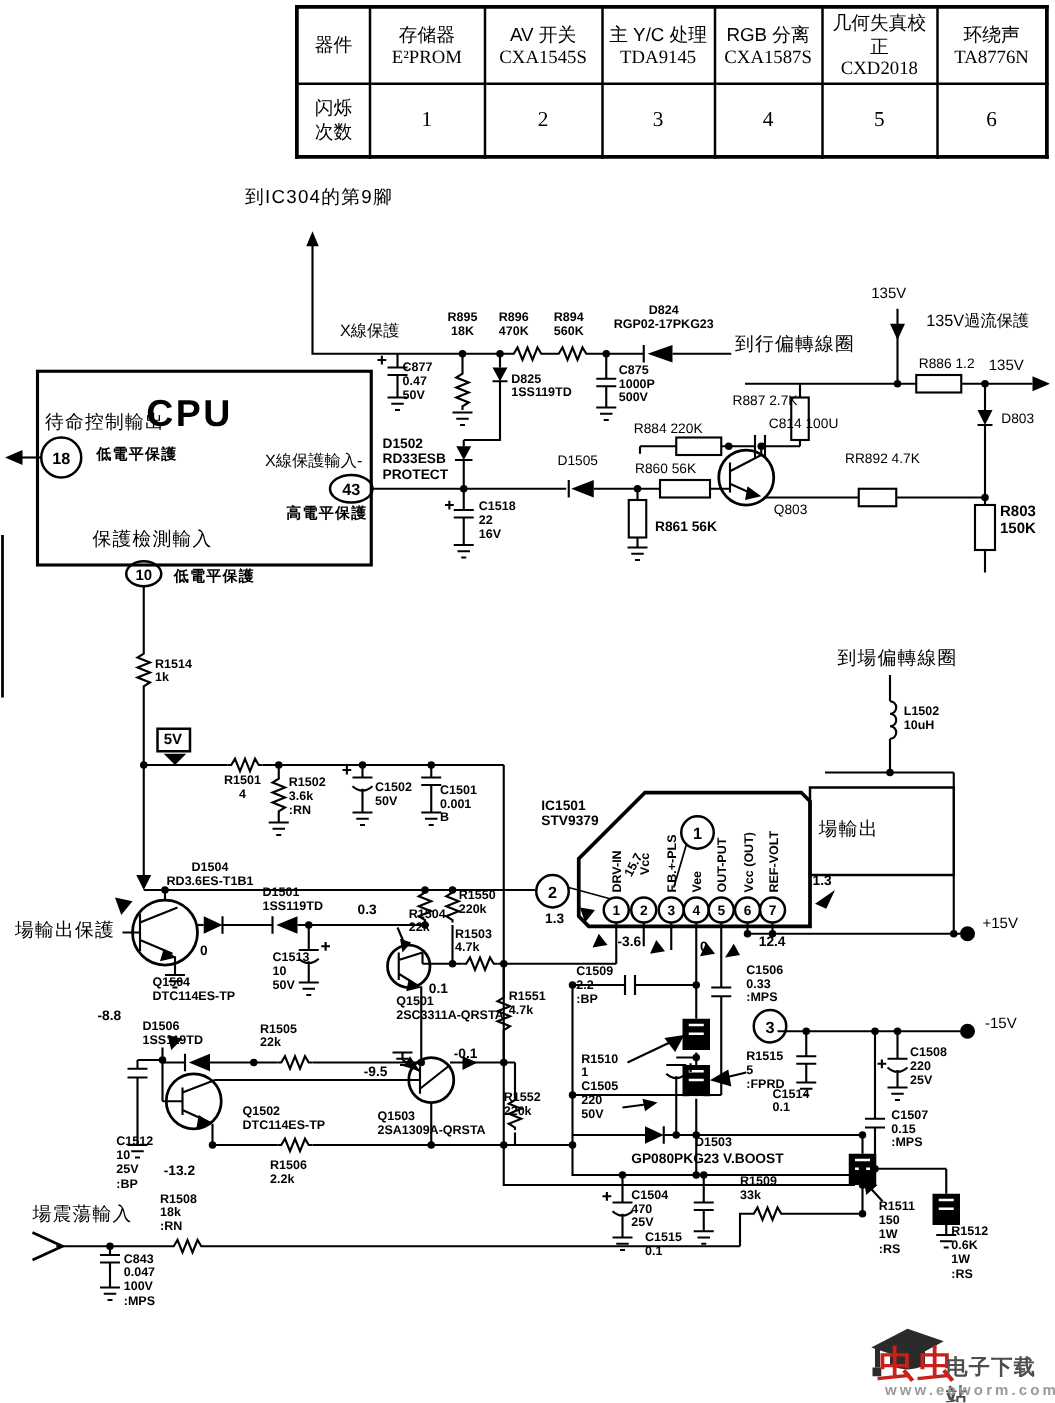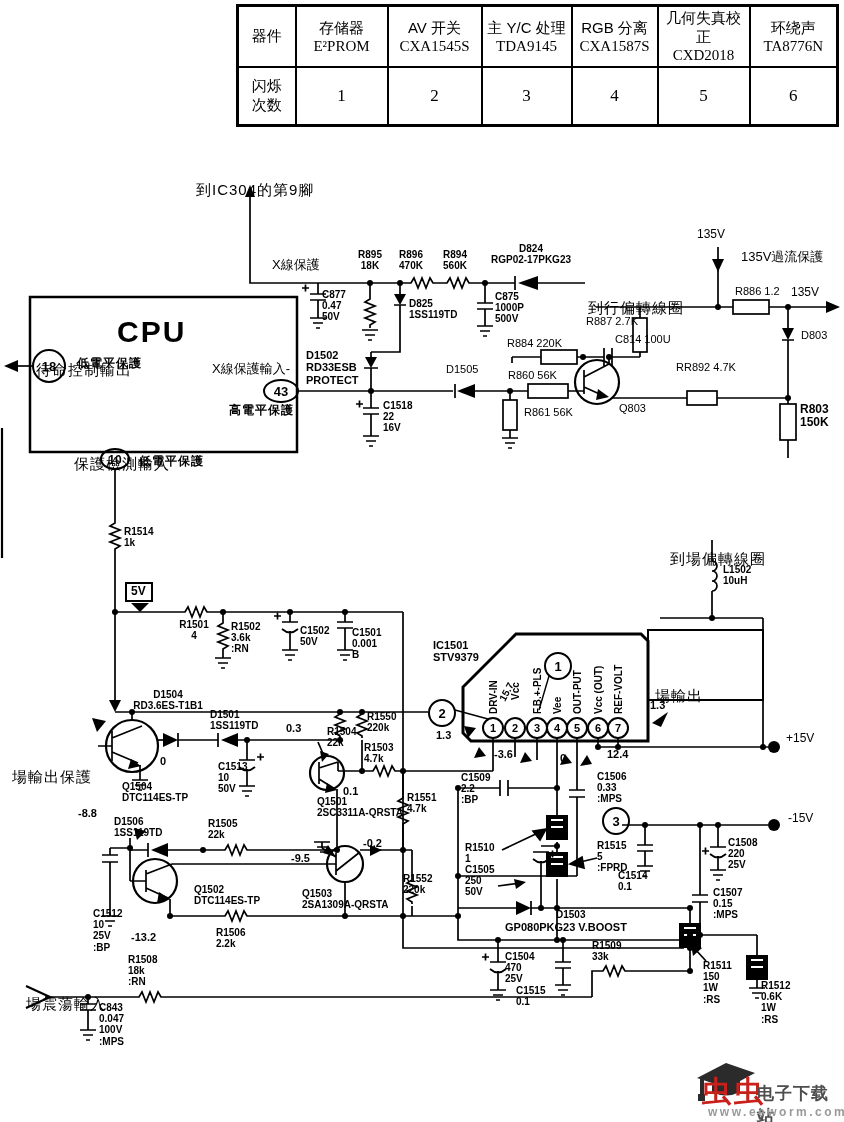--- a/index.html
+++ b/index.html
@@ -4,21 +4,21 @@
 <style>
   html,body{margin:0;padding:0;background:#fff;}
   #stage{position:relative;width:844px;height:1122px;background:#fff;overflow:hidden;
          font-family:"Liberation Sans","DejaVu Sans",sans-serif;color:#000;}
   svg{position:absolute;left:0;top:0;}
   svg text{font-family:"Liberation Sans","DejaVu Sans",sans-serif;fill:#000;stroke:none;}
   .lbl{position:absolute;font-size:10px;font-weight:bold;line-height:1.12;white-space:pre-line;
        letter-spacing:0;}
   .s11{font-size:11px;}
   .s12{font-size:12px;}
-  .cn{font-size:15px;font-weight:normal;letter-spacing:1px;margin-top:32px;}
+  .cn{font-size:15px;font-weight:normal;letter-spacing:1px;}
   .cn13{font-size:13px;font-weight:normal;}
   .cns{font-size:12px;font-weight:bold;letter-spacing:1px;}
   .val{font-size:11px;font-weight:bold;}
   .ctr{text-align:center;}
   .big{font-size:30px;font-weight:bold;letter-spacing:2px;}
   
   #ictable{position:absolute;left:236px;top:4px;border-collapse:collapse;table-layout:fixed;}
   #ictable td{border:2px solid #000;text-align:center;vertical-align:middle;padding:2px;
       font-size:15px;white-space:pre-line;}
   #ictable{border:3px solid #000;}
@@ -492,21 +492,21 @@
 1000P
 500V</div>
 <div class="lbl s11" style="left:306px;top:349px">D1502
 RD33ESB
 PROTECT</div>
 <div class="lbl" style="left:383px;top:400px">C1518
 22
 16V</div>
 <div class="lbl s11" style="left:446px;top:363px;font-weight:normal">D1505</div>
 <div class="lbl s11" style="left:508px;top:369px;font-weight:normal">R860 56K</div>
-<div class="lbl s11" style="left:524px;top:406px;font-weight:normal">R861 56K</div>
+<div class="lbl s11" style="left:524px;top:416px;font-weight:bold">R861 56K</div>
 <div class="lbl s11" style="left:619px;top:402px;font-weight:normal">Q803</div>
 <div class="lbl s11" style="left:507px;top:337px;font-weight:normal">R884 220K</div>
 <div class="lbl s11" style="left:586px;top:315px;font-weight:normal">R887 2.7K</div>
 <div class="lbl s11" style="left:615px;top:333px;font-weight:normal">C814 100U</div>
 <div class="lbl s12" style="left:697px;top:228px;font-weight:normal">135V</div>
 <div class="lbl cn13" style="left:741px;top:250px">135V過流保護</div>
 <div class="lbl s11" style="left:735px;top:285px;font-weight:normal">R886 1.2</div>
 <div class="lbl s12" style="left:791px;top:286px;font-weight:normal">135V</div>
 <div class="lbl s11" style="left:801px;top:329px;font-weight:normal">D803</div>
 <div class="lbl s11" style="left:676px;top:361px;font-weight:normal">RR892 4.7K</div>
@@ -567,21 +567,21 @@
 <div class="lbl" style="left:407px;top:792px">R1551
 4.7k</div>
 <div class="lbl val" style="left:78px;top:807px">-8.8</div>
 <div class="lbl" style="left:114px;top:816px">D1506
 1SS119TD</div>
 <div class="lbl" style="left:208px;top:818px">R1505
 22k</div>
 <div class="lbl" style="left:194px;top:884px">Q1502
 DTC114ES-TP</div>
 <div class="lbl val" style="left:291px;top:852px">-9.5</div>
-<div class="lbl val" style="left:363px;top:837px">-0.2</div>
+<div class="lbl val" style="left:363px;top:837px">-0.1</div>
 <div class="lbl" style="left:302px;top:888px">Q1503
 2SA1309A-QRSTA</div>
 <div class="lbl" style="left:403px;top:873px">R1552
 220k</div>
 <div class="lbl" style="left:93px;top:908px">C1512
 10
 25V
 :BP</div>
 <div class="lbl val" style="left:131px;top:931px">-13.2</div>
 <div class="lbl" style="left:216px;top:927px">R1506
@@ -593,21 +593,21 @@
 <div class="lbl" style="left:99px;top:1002px">C843
 0.047
 100V
 :MPS</div>
 <div class="lbl" style="left:461px;top:772px">C1509
 2.2
 :BP</div>
 <div class="lbl" style="left:465px;top:842px">R1510
 1</div>
 <div class="lbl" style="left:465px;top:864px">C1505
-250
+220
 50V</div>
 <div class="lbl" style="left:556px;top:909px">D1503</div>
 <div class="lbl s11" style="left:505px;top:921px">GP080PKG23 V.BOOST</div>
 <div class="lbl" style="left:592px;top:940px">R1509
 33k</div>
 <div class="lbl" style="left:505px;top:951px">C1504
 470
 25V</div>
 <div class="lbl" style="left:516px;top:985px">C1515
 0.1</div>

